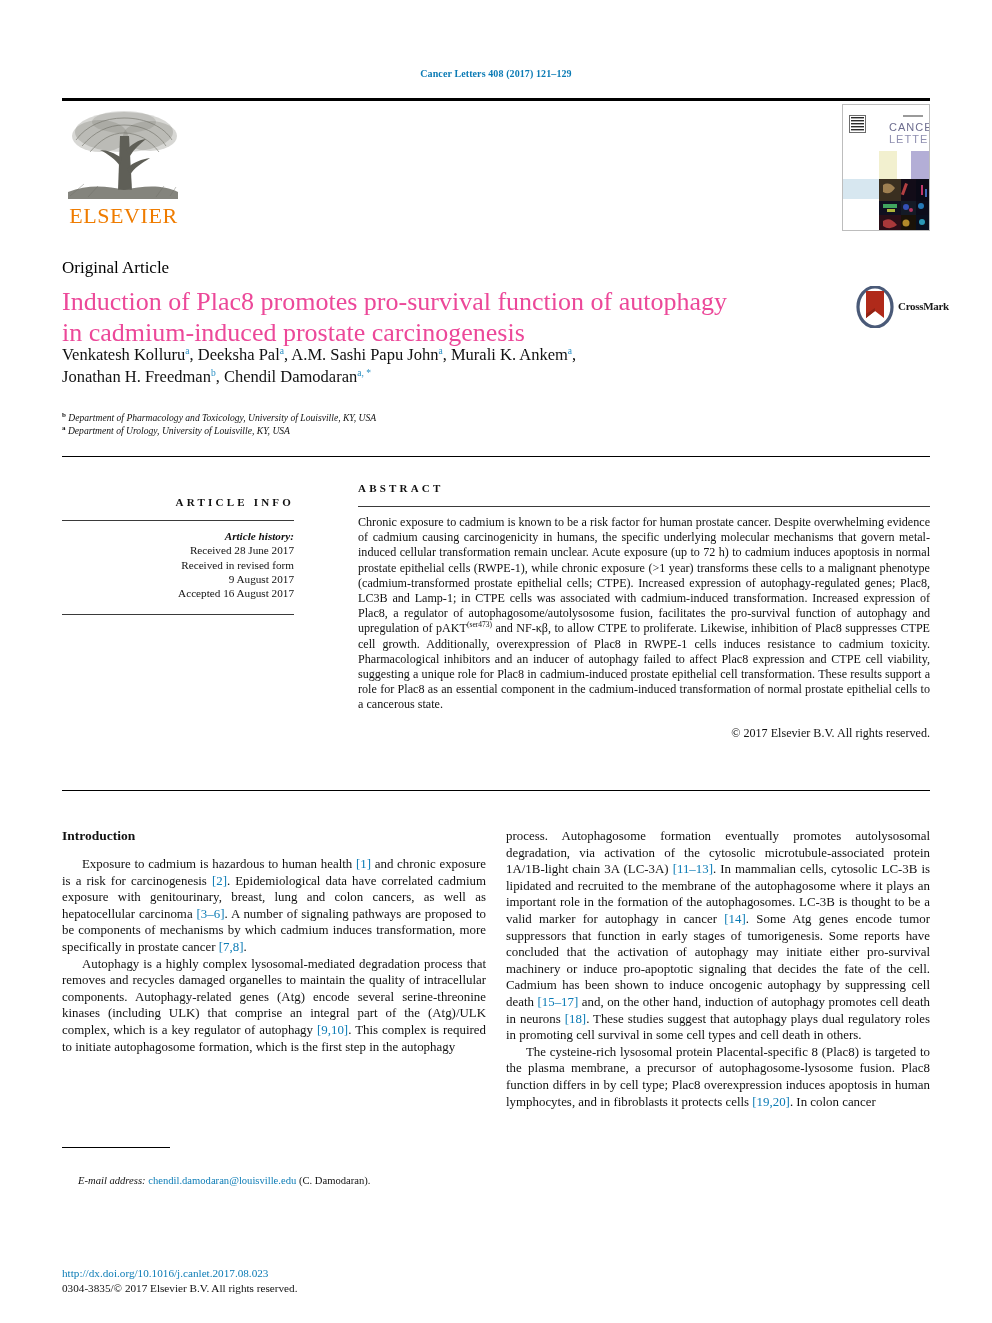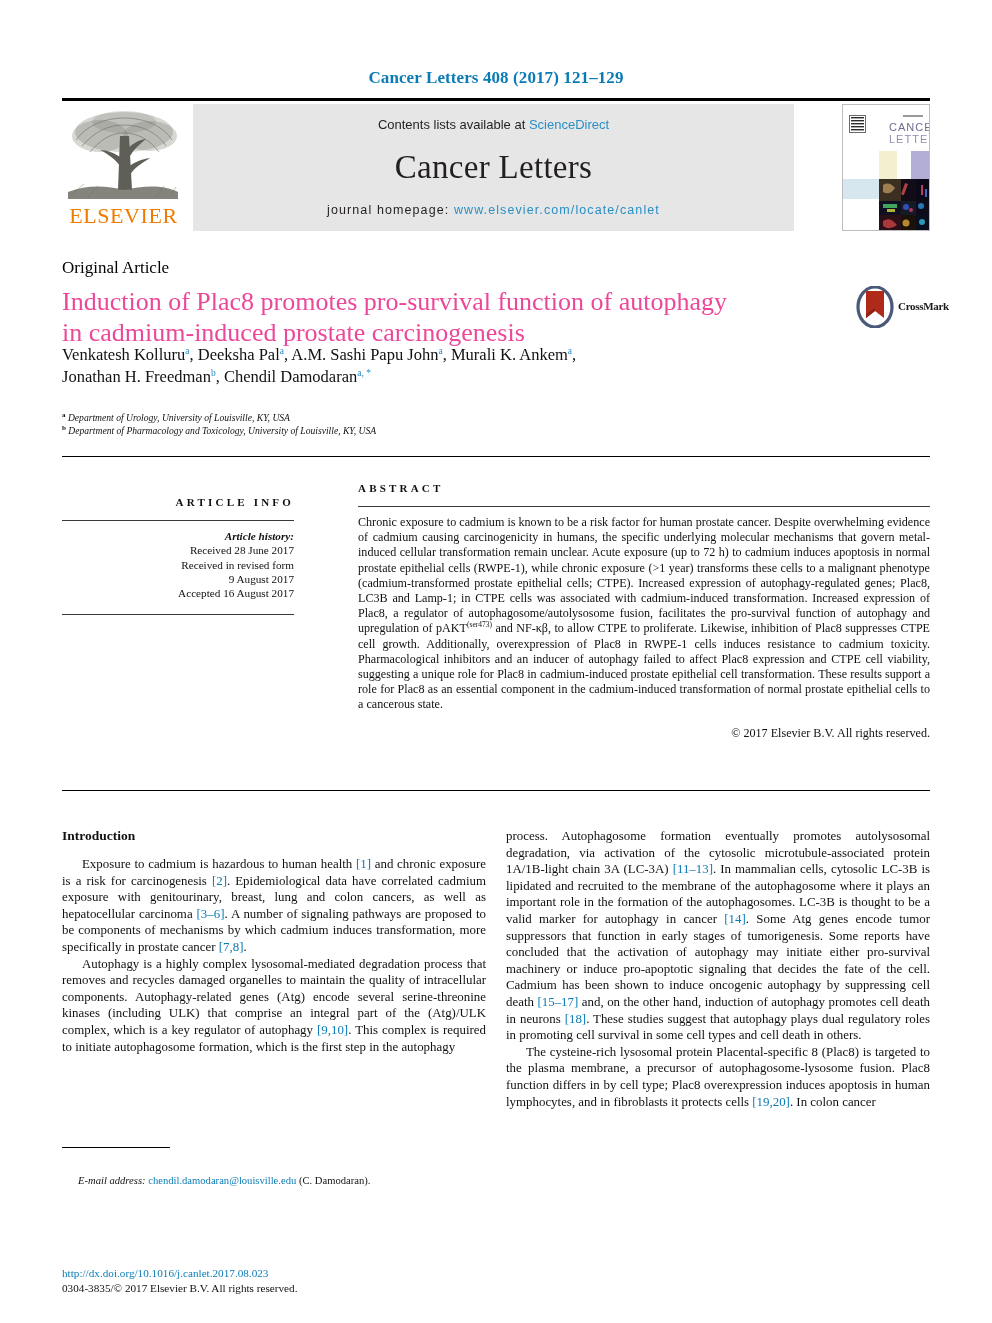--- a/index.html
+++ b/index.html
@@ -21,21 +21,21 @@
     box-sizing: border-box;
   }
 
   
   .running-head {
     position: absolute;
     top: 68px;
     left: 0;
     width: 992px;
     text-align: center;
-    font-size: 17px;
+    font-size: 10px;
     font-weight: bold;
     color: #0b7bb5;
     letter-spacing: 0.1px;
   }
 
   
   .banner {
     position: absolute;
     top: 98px;
     left: 62px;
@@ -419,25 +419,20 @@
               <line x1="6" y1="90" x2="20" y2="78"></line>
               <line x1="24" y1="91" x2="34" y2="80"></line>
               <line x1="92" y1="91" x2="100" y2="80"></line>
               <line x1="106" y1="90" x2="112" y2="81"></line>
             </g>
           </svg>
         </div>
         <div class="elsevier-word">ELSEVIER</div>
       </div>
 
-      <div class="banner-grey">
-        <div class="contents-line"><span>Contents lists available at </span><span class="sd">ScienceDirect</span></div>
-        <div class="journal-title">Cancer Letters</div>
-        <div class="homepage-line"><span>journal homepage: </span><span class="url">www.elsevier.com/locate/canlet</span></div>
-      </div>
 
       <div class="cover-thumb">
         <svg width="87" height="126" viewBox="0 0 87 126" xmlns="http://www.w3.org/2000/svg">
           <rect x="0" y="0" width="87" height="126" fill="#ffffff"></rect>
           <rect x="6" y="10" width="17" height="18" fill="#3a3a3a" opacity="0.75"></rect>
           <rect x="7" y="11" width="15" height="16" fill="#ffffff"></rect>
           <g fill="#2b2b2b">
             <rect x="8" y="12" width="13" height="1.4"></rect>
               <rect x="8" y="15" width="13" height="1.4"></rect>
             <rect x="8" y="18" width="13" height="1.4"></rect>
@@ -497,22 +492,22 @@
       </svg>
     </div>
     <div class="cm-label">CrossMark</div>
   </div>
 
   <div class="authors">
     <span><span>Venkatesh Kolluru</span><sup>a</sup><span>, </span></span><span><span>Deeksha Pal</span><sup>a</sup><span>, </span></span><span><span>A.M. Sashi Papu John</span><sup>a</sup><span>, </span></span><span><span>Murali K. Ankem</span><sup>a</sup><span>, </span></span><br><span><span>Jonathan H. Freedman</span><sup>b</sup><span>, </span></span><span><span>Chendil Damodaran</span><sup>a, *</sup></span>
   </div>
 
   <div class="affils">
+    <div><sup>b</sup> <span>Department of Pharmacology and Toxicology, University of Louisville, KY, USA</span></div>
     <div><sup>a</sup> <span>Department of Urology, University of Louisville, KY, USA</span></div>
-    <div><sup>b</sup> <span>Department of Pharmacology and Toxicology, University of Louisville, KY, USA</span></div>
   </div>
 
   <div class="rule-top"></div>
   <div class="rule-bottom"></div>
 
   <div class="info-col">
     <div class="sec-head">ARTICLE INFO</div>
     <div class="thin-rule"></div>
     <div class="info-block">
       <div class="lbl">Article history:</div>

